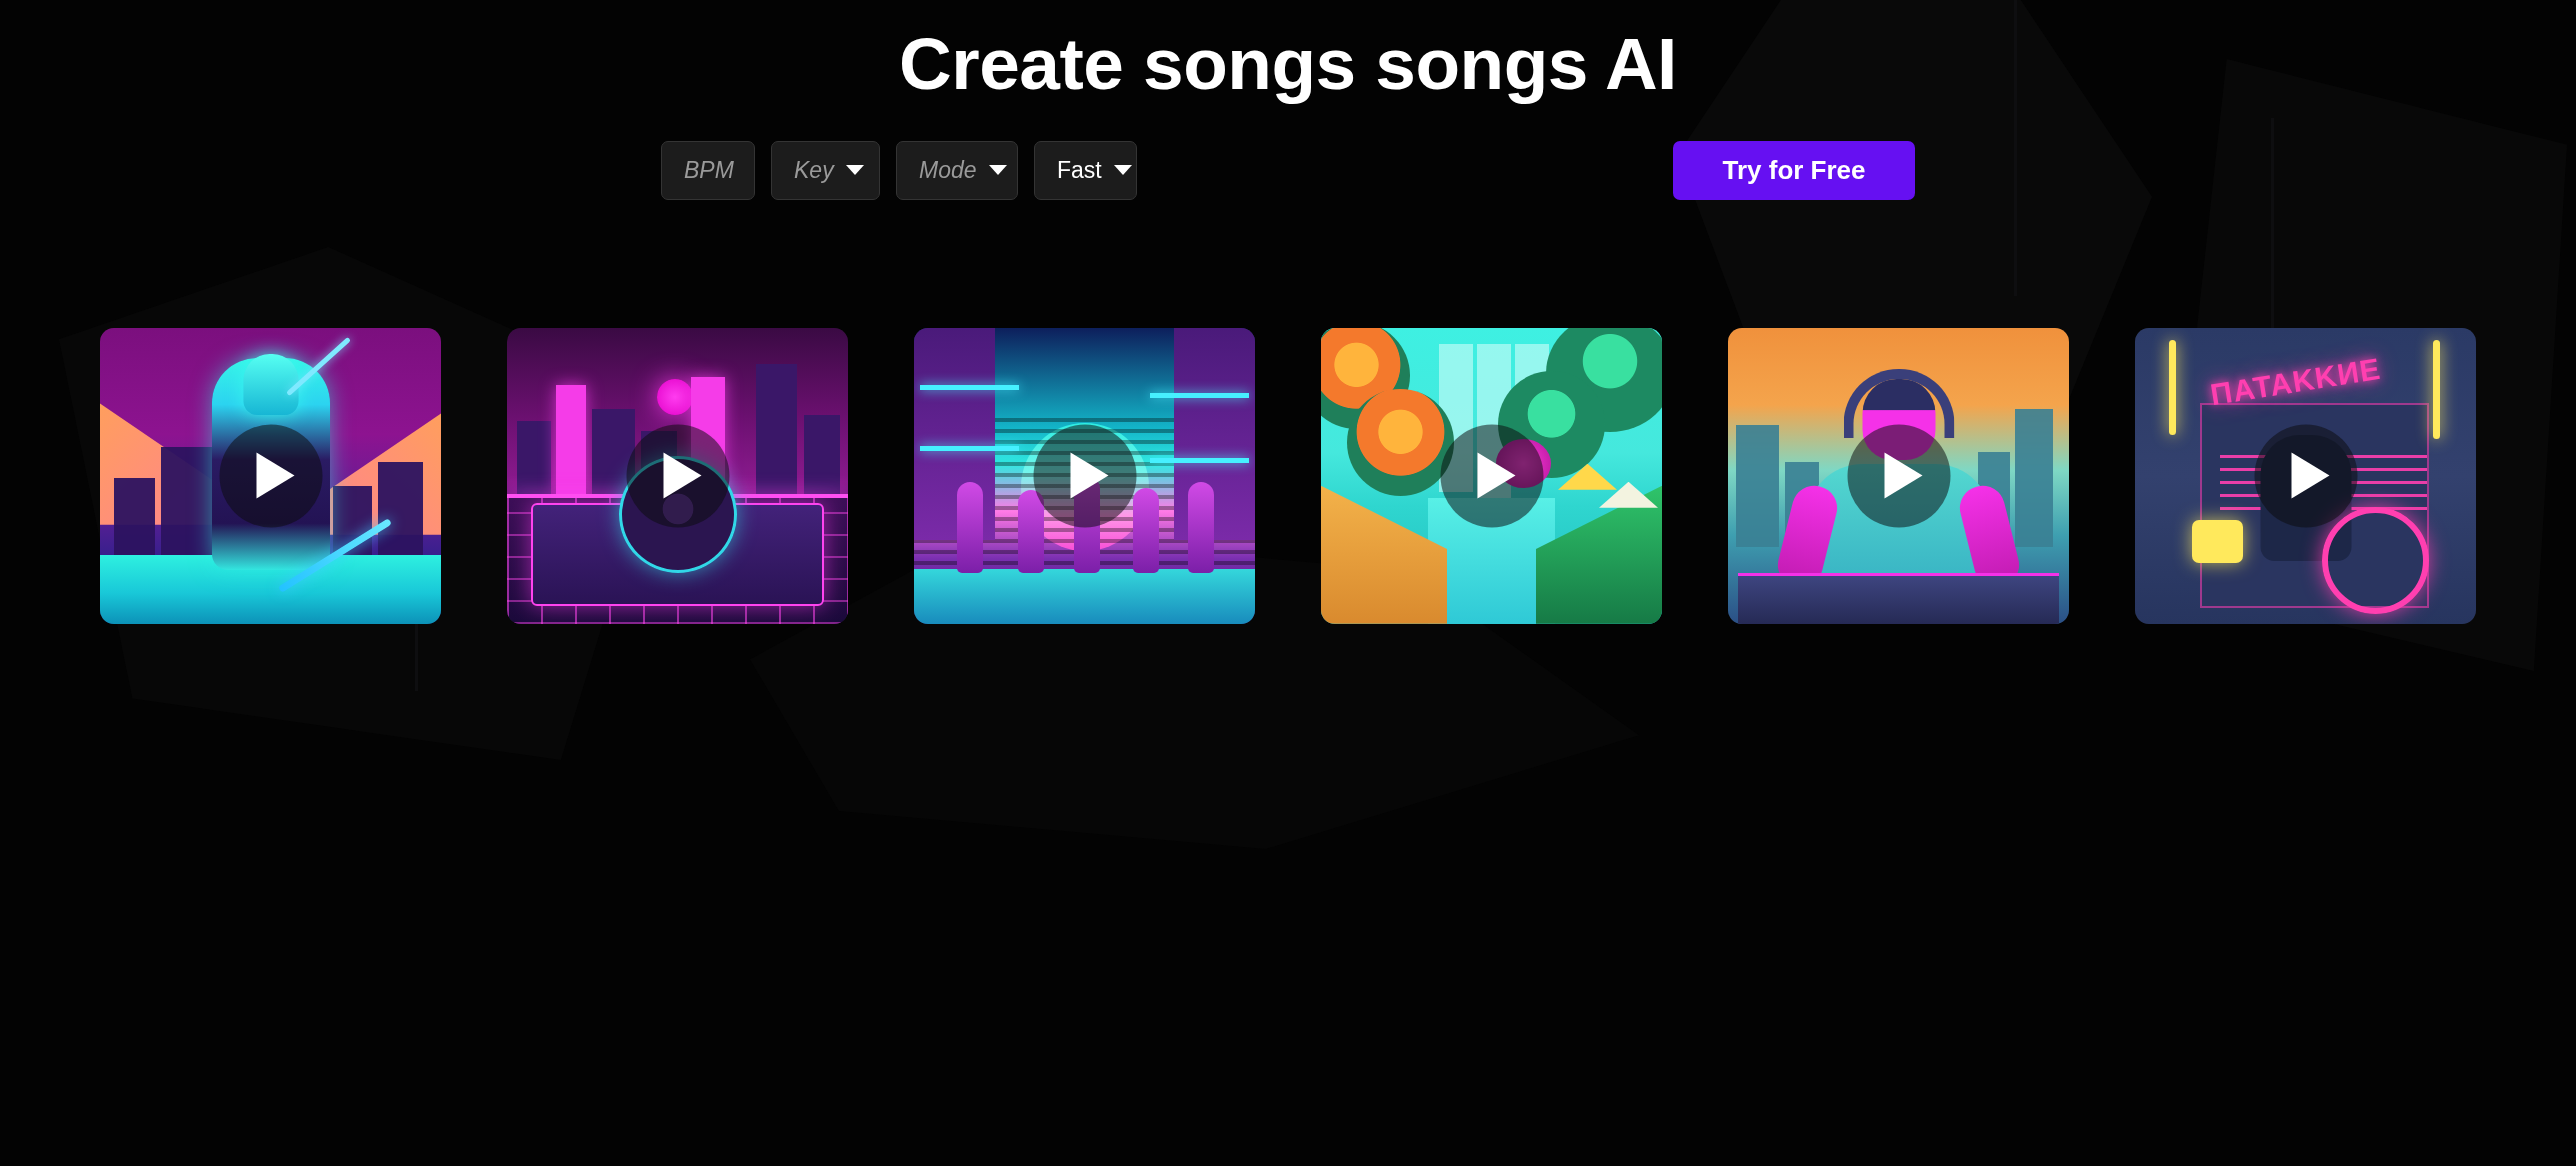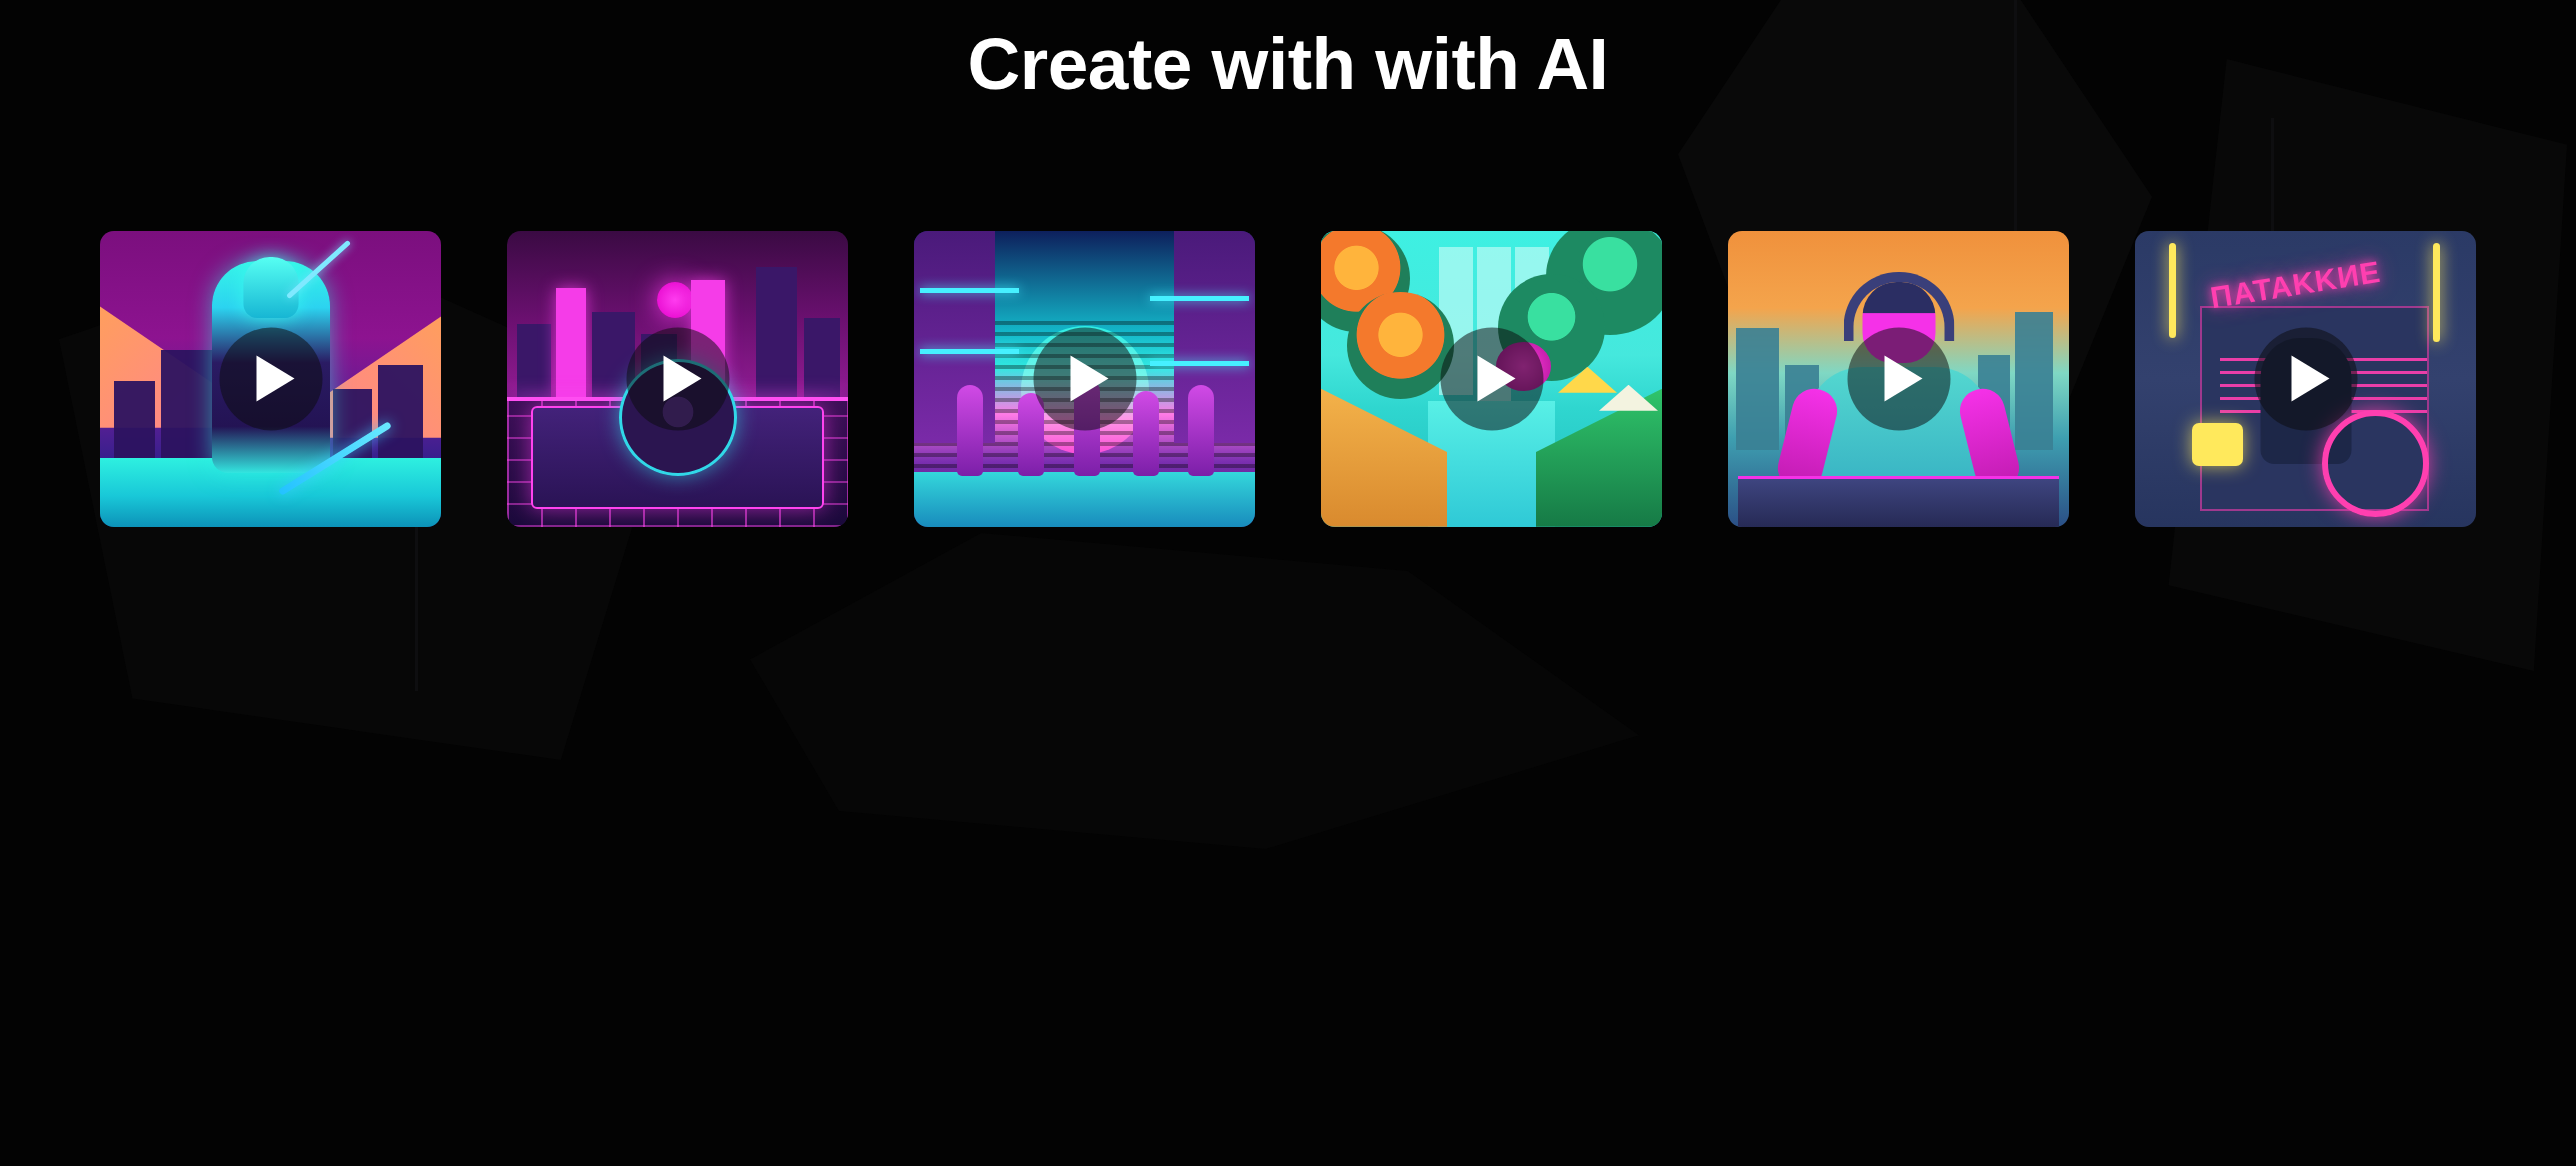--- a/index.html
+++ b/index.html
@@ -432,25 +432,50 @@
     <div class="blob b1"></div>
     <div class="blob b2"></div>
     <div class="blob b3"></div>
     <div class="blob b4"></div>
     <div class="streak" style="left:2014px; top:0; height:296px;"></div>
     <div class="streak" style="left:2271px; top:118px; height:355px;"></div>
     <div class="streak" style="left:415px; top:415px; height:276px;"></div>
   </div>
 
   <section class="hero">
-    <h1 class="hero-title">Create with with AI</h1>
+    <h1 class="hero-title">Create songs songs AI</h1>
 
     <div class="composer">
 
 
+      <div class="controls-row">
+
+        <div class="control bpm">
+          <span class="control-label">BPM</span>
+        </div>
+
+        <div class="control key">
+          <span class="control-label">Key</span>
+          <span class="chevron-down"></span>
+        </div>
+
+        <div class="control mode">
+          <span class="control-label">Mode</span>
+          <span class="chevron-down"></span>
+        </div>
+
+        <div class="control speed is-selected">
+          <span class="control-label">Fast</span>
+          <span class="chevron-down"></span>
+        </div>
+
+        <div class="cta-spacer"></div>
+
+        <button class="cta-button">Try for Free</button>
+      </div>
     </div>
   </section>
 
   <section class="explore">
 
     <div class="cards">
 
       <div class="card">
         <div class="card-art art1">
           <div class="sky-wedge-l"></div>

